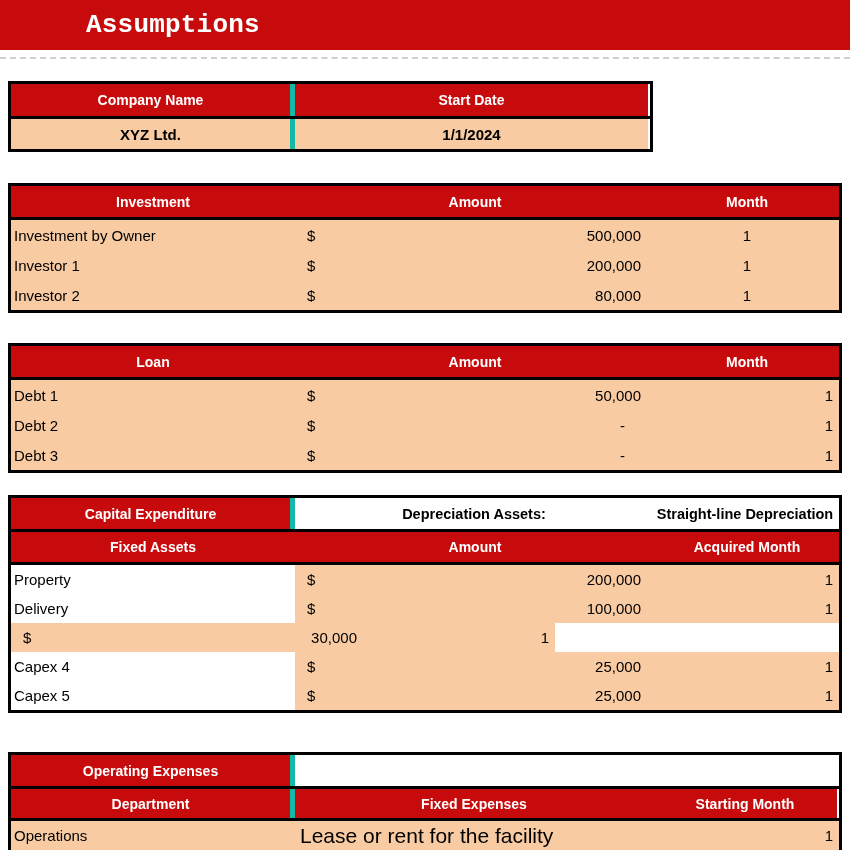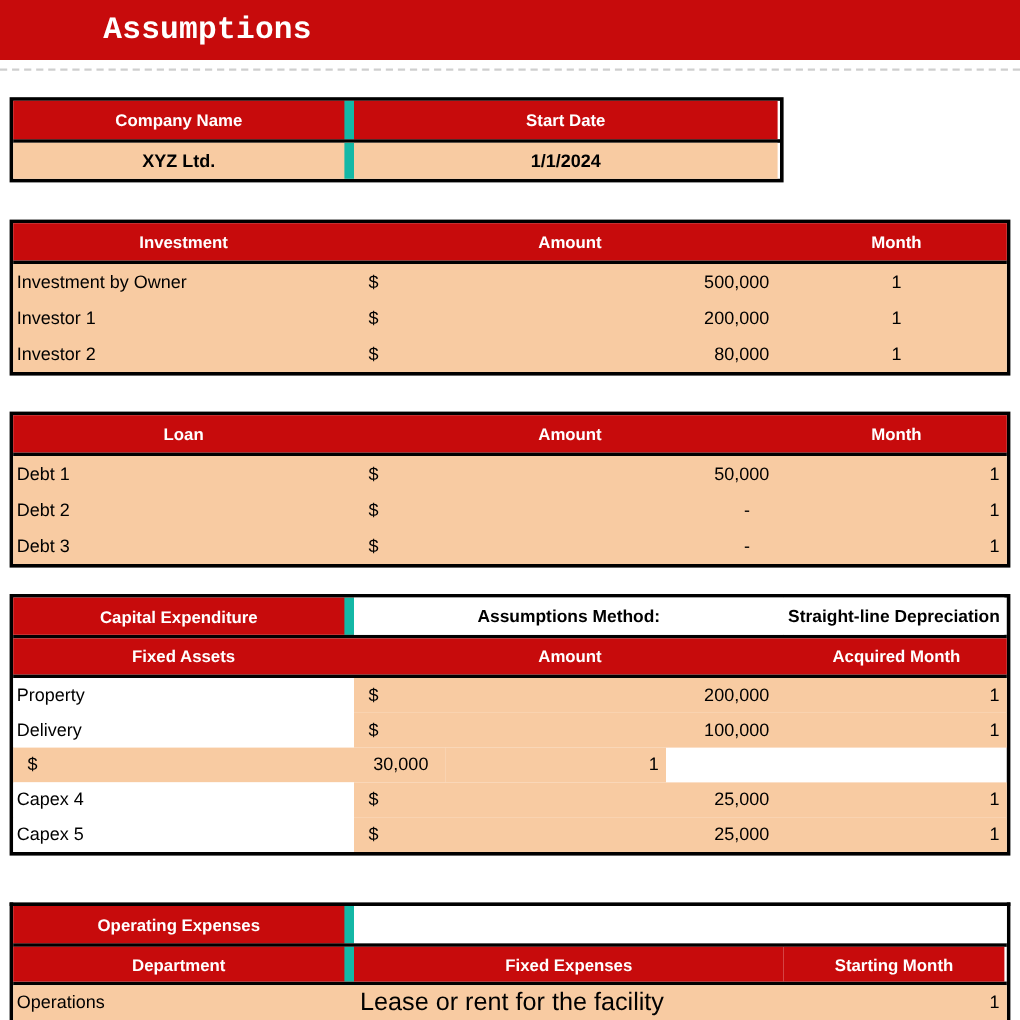--- a/index.html
+++ b/index.html
@@ -19,21 +19,21 @@
 
   
   .tbl{position:absolute;box-sizing:border-box;border:3px solid #000;background:#fff;}
   .trow{display:flex;align-items:stretch;}
   .hsep{border-bottom:3px solid #000;}
   .cell{display:flex;align-items:center;box-sizing:border-box;overflow:hidden;}
   .red{background:#C70B0C;color:#fff;font-weight:bold;font-size:14px;}
   .peach{background:#F8CBA2;}
   .white{background:#ffffff;}
   .center{justify-content:center;text-align:center;}
-  .divR{border-right:8px solid #14b8a6;}
+  .divR{border-right:5px solid #14b8a6;}
   .boldblk{font-weight:bold;color:#000;font-size:14.5px;}
 
   .c1{flex:0 0 284px;}
   .c1d{flex:0 0 284px;}   
   .c2{flex:0 0 360px;}
   .c2d{flex:0 0 358px;}   
   .c3{flex:0 0 184px;}
   .cdate{flex:0 0 353px;}
 
   .r32{height:32px;} .r31{height:31px;} .r30{height:30px;} .r29{height:29px;}
@@ -124,21 +124,21 @@
       <span>$</span>
       <span>-</span>
     </div>
     <div class="cell peach month-right c3">1</div>
   </div>
 </div>
 
 <div class="tbl" style="left:8px;top:495px;width:834px;">
   <div class="trow r31 hsep">
     <div class="cell red center c1d divR">Capital Expenditure</div>
-    <div class="cell white center c2d boldblk">Assumptions Method:</div>
+    <div class="cell white center c2d boldblk">Depreciation Assets:</div>
     <div class="cell white center c3 boldblk">Straight-line Depreciation</div>
   </div>
   <div class="trow r30 hsep">
     <div class="cell red center c1">Fixed Assets</div>
     <div class="cell red center c2">Amount</div>
     <div class="cell red center c3">Acquired Month</div>
   </div>
   <div class="trow r29">
     <div class="cell white label-cell c1">Property</div>
     <div class="cell peach amount-cell c2">

